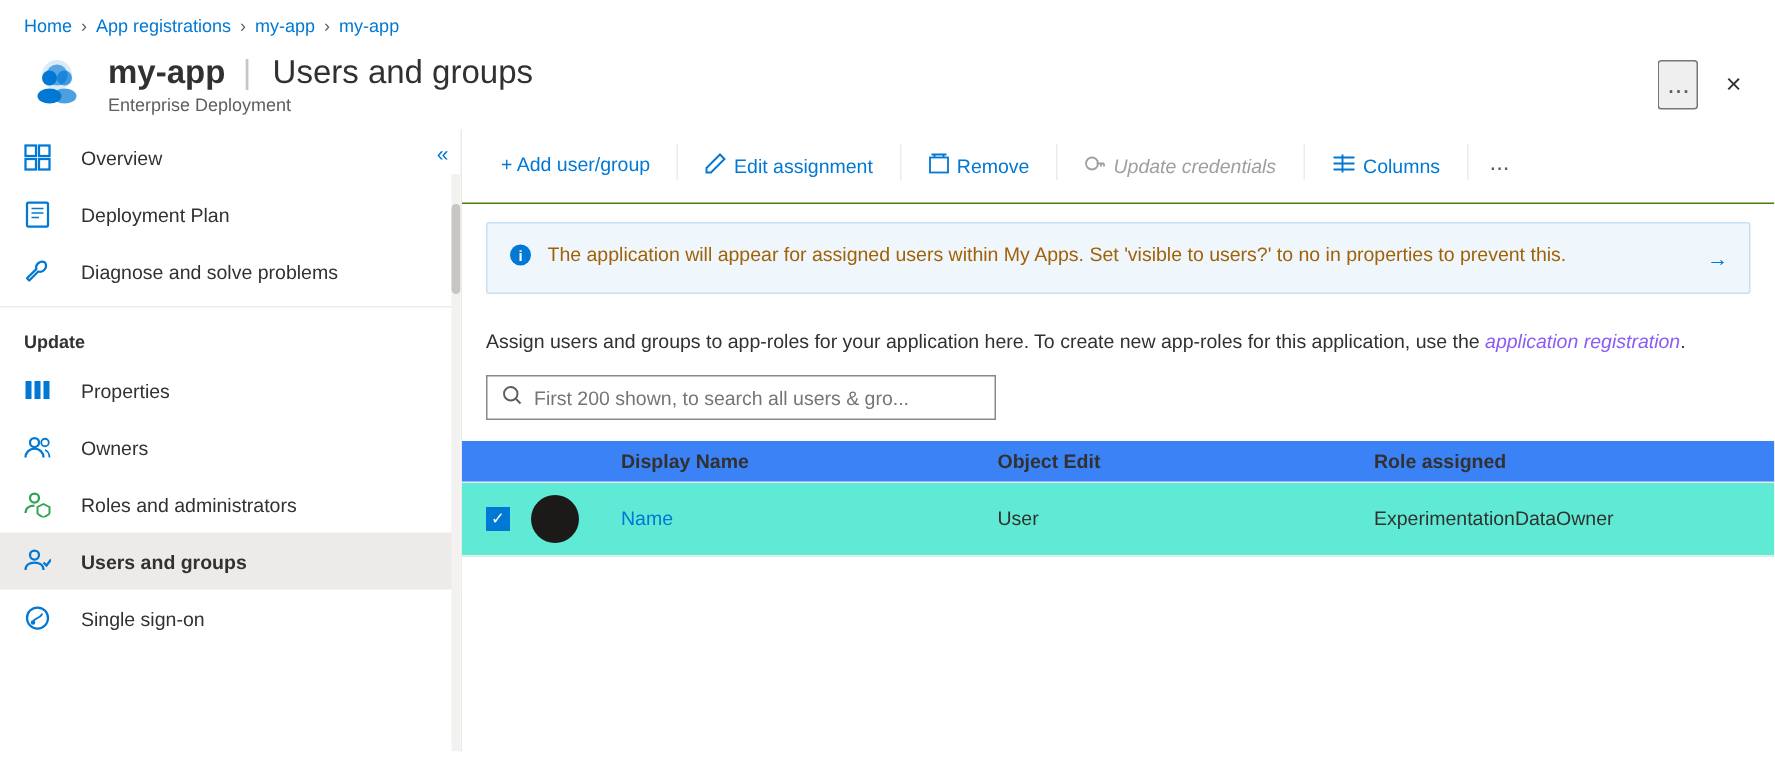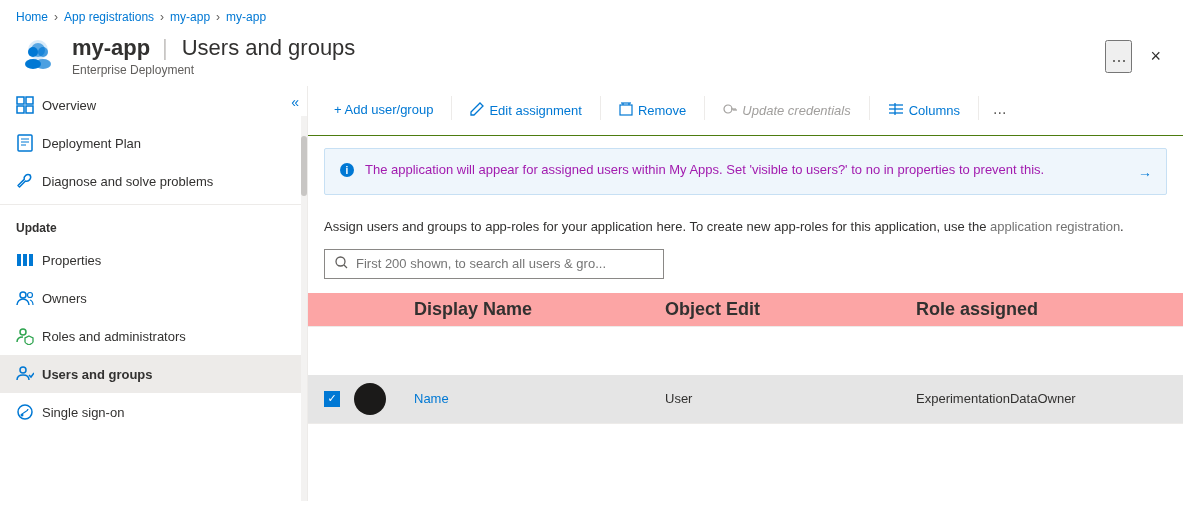--- a/index.html
+++ b/index.html
@@ -19,53 +19,53 @@
     .header-close { color: #605e5c; font-size: 16px; cursor: pointer; padding: 6px; margin-left: auto; }
 
     
     .main-layout { display: flex; height: calc(505px - 90px); }
 
     
     .sidebar { width: 308px; border-right: 1px solid #edebe9; overflow-y: auto; position: relative; }
     .sidebar-collapse { position: absolute; top: 8px; right: 8px; color: #0078d4; cursor: pointer; font-size: 14px; }
     .scrollbar-track { position: absolute; right: 0; top: 30px; width: 6px; height: calc(100% - 30px); background: #f3f2f1; }
     .scrollbar-thumb { width: 6px; height: 60px; background: #c8c6c4; border-radius: 3px; margin-top: 20px; }
-    .nav-item { display: flex; align-items: center; gap: 8px; padding: 10px 16px; cursor: pointer; color: #323130; font-size: 13px; }
+    .nav-item { display: flex; align-items: center; gap: 20px; padding: 10px 16px; cursor: pointer; color: #323130; font-size: 13px; }
     .nav-item.active { background: #edebe9; font-weight: 600; }
     .nav-item .nav-icon { width: 18px; height: 18px; flex-shrink: 0; }
     .nav-section-label { padding: 16px 16px 6px; font-size: 12px; font-weight: 600; color: #323130; border-top: 1px solid #edebe9; margin-top: 4px; }
 
     
     .content { flex: 1; overflow-y: auto; padding: 0; }
 
     
     .toolbar { display: flex; align-items: flex-start; padding: 10px 16px; gap: 4px; border-bottom: 1px solid #4d7c0f; }
     .toolbar-btn { display: flex; align-items: center; gap: 5px; padding: 6px 10px; cursor: pointer; color: #0078d4; font-size: 13px; background: none; border: none; }
     .toolbar-btn.disabled { color: #a19f9d; cursor: default; }
     .toolbar-divider { width: 1px; height: 24px; background: #edebe9; margin: 0 4px; }
     .toolbar-ellipsis { color: #605e5c; font-size: 16px; cursor: pointer; padding: 4px 6px; }
 
     
     .info-banner { display: flex; align-items: flex-start; gap: 10px; background: #eff6fc; border: 1px solid #c7e0f4; margin: 12px 16px; padding: 12px 14px; border-radius: 2px; }
     .info-banner-icon { color: #0078d4; font-size: 16px; margin-top: 1px; flex-shrink: 0; }
-    .info-banner-text { flex: 1; font-size: 13px; color: #a21caf; line-height: 1.4; }
+    .info-banner-text { flex: 1; font-size: 13px; color: #a16207; line-height: 1.4; }
     .info-banner-arrow { color: #0078d4; font-size: 14px; cursor: pointer; margin-left: auto; align-self: center; }
 
     
     .description { padding: 10px 16px 12px; font-size: 13px; color: #323130; line-height: 1.5; }
-    .description a { color: #737373; text-decoration: none; }
-
-    
-    .search-box { display: flex; align-items: center; border: 1px solid #8a8886; margin: 0 16px 14px; padding: 6px 10px; gap: 8px; max-width: 340px; }
+    .description a { color: #8b5cf6; text-decoration: none; font-style: italic; }
+
+    
+    .search-box { display: flex; align-items: flex-end; border: 1px solid #8a8886; margin: 0 16px 14px; padding: 6px 10px; gap: 8px; max-width: 340px; }
     .search-box input { border: none; outline: none; font-size: 13px; color: #605e5c; width: 100%; background: transparent; }
     .search-icon { color: #605e5c; font-size: 13px; }
 
     
-    .table-header { display: grid; grid-template-columns: 30px 60px 1fr 1fr 1fr; align-items: center; padding: 6px 16px; background: #fca5a5; border-bottom: 1px solid #edebe9; font-weight: 600; font-size: 18px; }
-    .table-row { display: grid; grid-template-columns: 30px 60px 1fr 1fr 1fr; align-items: center; padding: 8px 16px; border-bottom: 1px solid #edebe9; background: #e5e5e5; margin-top: 48px; }
+    .table-header { display: grid; grid-template-columns: 30px 60px 1fr 1fr 1fr; align-items: center; padding: 6px 16px; background: #3b82f6; border-bottom: 1px solid #edebe9; font-weight: 600; font-size: 13px; }
+    .table-row { display: grid; grid-template-columns: 30px 60px 1fr 1fr 1fr; align-items: center; padding: 8px 16px; border-bottom: 1px solid #edebe9; background: #5eead4; }
     .table-row .avatar { width: 32px; height: 32px; border-radius: 50%; background: #1b1a19; display: flex; align-items: center; justify-content: center; color: white; font-size: 14px; font-weight: bold; }
     .table-row .name-link { color: #0078d4; text-decoration: none; cursor: pointer; }
     .checkbox-checked { width: 16px; height: 16px; background: #0078d4; border: 1px solid #0078d4; display: flex; align-items: center; justify-content: center; }
     .checkbox-checked::after { content: '✓'; color: white; font-size: 11px; }
   </style>
 </head>
 <body>
 
 <div class="breadcrumb">
   <a>Home</a>

